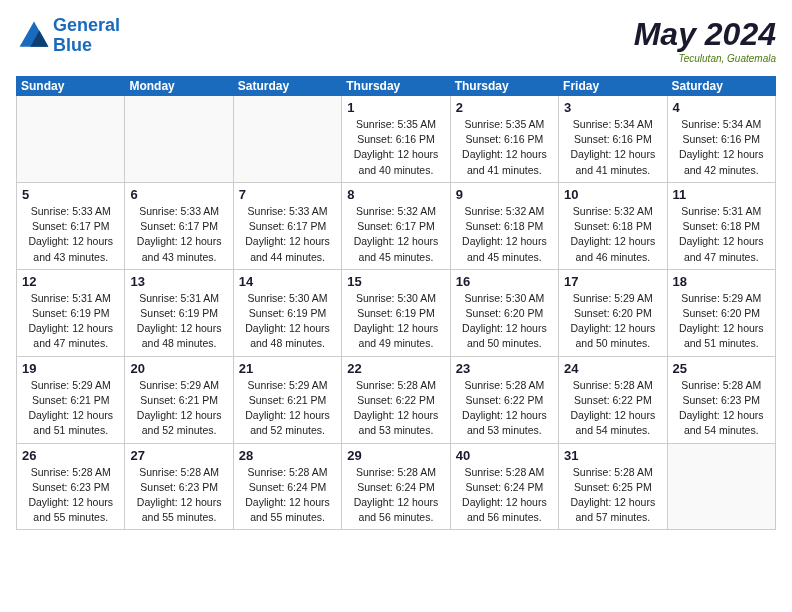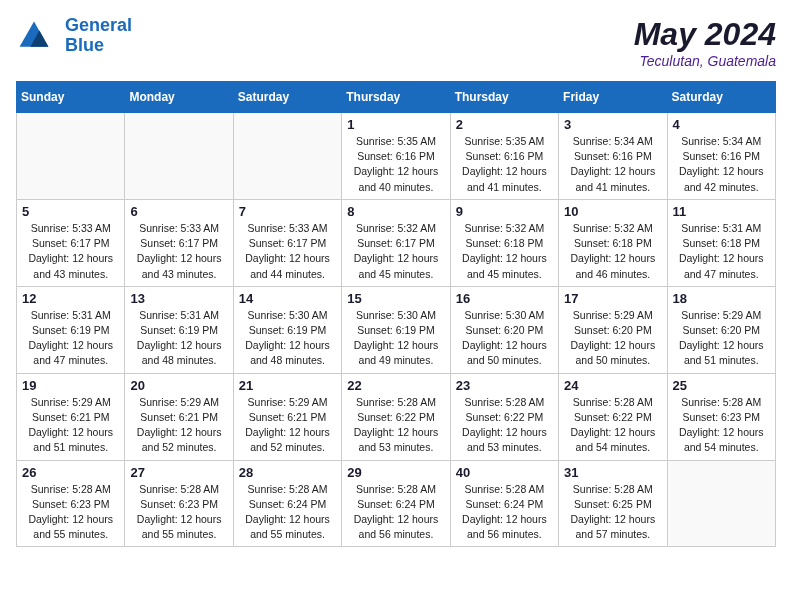--- a/index.html
+++ b/index.html
@@ -12,21 +12,21 @@
     }
     .header {
       display: flex;
       justify-content: space-between;
       align-items: flex-start;
       margin-bottom: 12px;
     }
     .logo {
       display: flex;
       align-items: center;
-      gap: 13px;
+      gap: 1px;
     }
     .logo-text {
       font-size: 18px;
       font-weight: bold;
       color: #1a1a2e;
       line-height: 1.1;
     }
     .logo-text span {
       color: #1a6bbd;
     }
@@ -37,32 +37,32 @@
     .title-block {
       text-align: right;
       font-style: italic;
     }
     .month-title {
       font-size: 32px;
       font-weight: bold;
       color: #1a1a2e;
     }
     .location {
-      font-size: 14px;
-      color: #4c1d95;
+      font-size: 10px;
+      color: #4d7c0f;
     }
     .calendar {
       width: 100%;
       border-collapse: collapse;
       font-size: 11px;
     }
     .calendar th {
       background-color: #1a6bbd;
       color: #fff;
-      padding: 8px 4px;
+      padding: 2px 4px;
       text-align: left;
       font-size: 12px;
       font-weight: bold;
       border: 1px solid #1a6bbd;
     }
     .calendar td {
       border: 1px solid #ccc;
       vertical-align: top;
       padding: 4px 5px;
       width: 108px;

